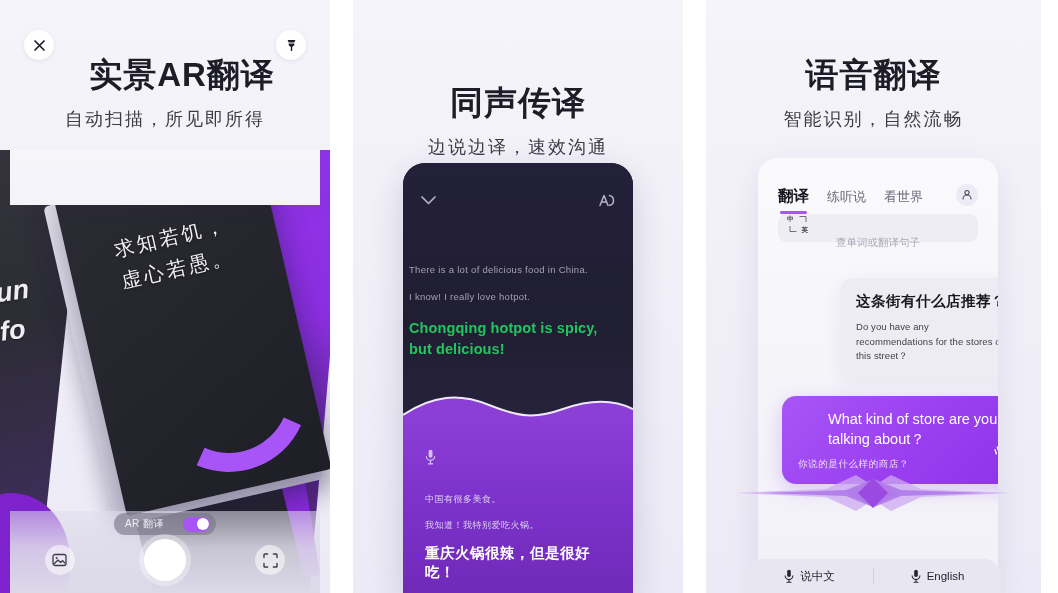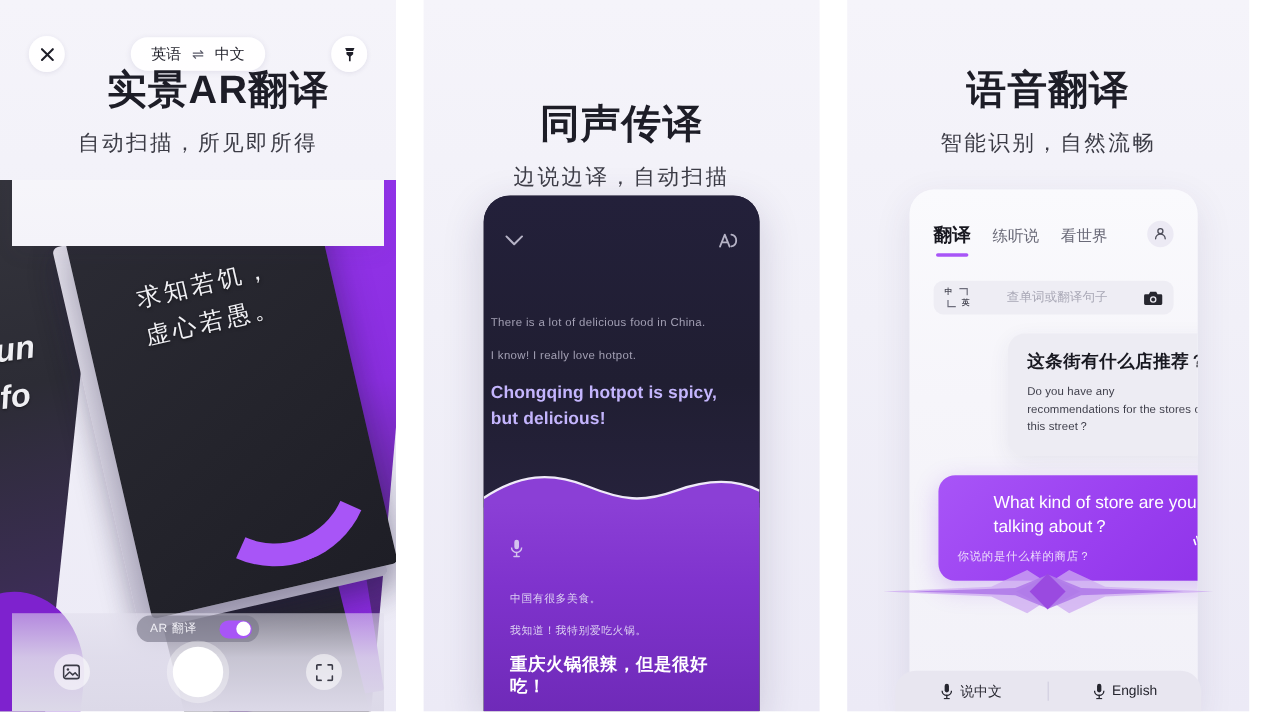--- a/index.html
+++ b/index.html
@@ -99,38 +99,38 @@
   .p2-card{position:absolute;left:50px;top:163px;width:230px;height:430px;border-radius:22px 22px 0 0;
       overflow:hidden;background:#211f33;box-shadow:0 10px 34px rgba(50,40,90,.18);}
   .p2-dark{position:absolute;left:0;top:0;width:230px;height:260px;
       background:linear-gradient(180deg,#23203a 0%,#201e32 60%,#26223c 100%);}
   .p2-wave{position:absolute;left:0;top:226px;width:230px;height:40px;}
   .p2-purple{position:absolute;left:0;top:256px;width:230px;height:174px;
       background:linear-gradient(180deg,#8b3fd6 0%,#7f33cd 40%,#6f2ab8 100%);}
   .p2-top-icons{position:absolute;left:0;top:22px;width:230px;height:30px;display:flex;align-items:center;justify-content:space-between;padding:0 18px;box-sizing:border-box;z-index:5;}
   .p2-lines{position:absolute;left:6px;top:100px;width:190px;z-index:5;}
   .p2-l-dim{font-size:9.5px;color:#a3a0b4;line-height:1.5;margin-bottom:13px;letter-spacing:.3px;}
-  .p2-l-main{font-size:14.5px;color:#c4b5fd;font-weight:bold;line-height:1.45;letter-spacing:.1px;}
+  .p2-l-main{font-size:14.5px;color:#22c55e;font-weight:bold;line-height:1.45;letter-spacing:.1px;}
   .p2-mic{position:absolute;left:22px;top:286px;z-index:5;}
   .p2-lines2{position:absolute;left:22px;top:330px;width:190px;z-index:5;}
   .p2-l2-dim{font-size:9px;color:#ddd2f2;line-height:1.5;margin-bottom:12px;letter-spacing:.5px;}
   .p2-l2-main{font-size:14.5px;color:#ffffff;font-weight:bold;letter-spacing:.5px;}
 
   
   .p3-card{position:absolute;left:52px;top:158px;width:240px;height:435px;border-radius:20px 20px 0 0;
       background:linear-gradient(180deg,#fafafd 0%,#f6f5fa 40%,#f2f1f8 100%);
       box-shadow:0 10px 30px rgba(60,50,100,.10);overflow:hidden;}
   .p3-tabs{position:absolute;left:20px;top:28px;display:flex;align-items:baseline;gap:18px;}
   .p3-tab{font-size:13px;color:#6a6a78;position:relative;}
   .p3-tab.active{font-size:15.5px;font-weight:bold;color:#17171f;}
   .p3-tab.active:after{content:"";position:absolute;left:2px;right:2px;bottom:-7px;height:3px;border-radius:2px;background:#a855f7;}
   .p3-avatar{position:absolute;right:20px;top:26px;width:22px;height:22px;border-radius:50%;
       background:#eceaf4;display:flex;align-items:center;justify-content:center;}
-  .p3-search{position:absolute;left:20px;top:76px;width:200px;height:28px;border-radius:8px;
-      background:#eeedf4;display:flex;align-items:center;padding:0 9px;box-sizing:border-box;}
+  .p3-search{position:absolute;left:20px;top:56px;width:200px;height:28px;border-radius:8px;
+      background:#eeedf4;display:flex;padding:0 9px;box-sizing:border-box;flex-direction:column;}
   .p3-langbox{width:22px;height:20px;position:relative;flex:0 0 22px;}
   .p3-langbox span{position:absolute;font-size:6.5px;color:#4a4a56;font-weight:bold;}
   .p3-lang-a{left:0;top:1px;}
   .p3-lang-b{right:1px;bottom:1px;}
   .p3-search-ph{flex:1;text-align:center;font-size:10.5px;color:#a9a8b6;}
 
   .bub-in{position:absolute;left:82px;top:120px;width:215px;border-radius:14px;
       background:#edecf3;padding:14px 16px 16px;box-sizing:border-box;box-shadow:0 5px 18px rgba(60,50,100,.07);}
   .bub-in-cn{font-size:14.5px;font-weight:bold;color:#181820;letter-spacing:.5px;}
   .bub-in-en{font-size:9.5px;color:#3e3e4a;line-height:1.55;margin-top:9px;width:152px;letter-spacing:.1px;}
@@ -187,25 +187,20 @@
       <div class="p1-shell-top"></div>
       <div class="p1-shell-bottom"></div>
     </div>
 
     <div class="p1-topbar" style="justify-content:space-between;padding:0 14px;box-sizing:border-box;">
       <div class="circ-btn">
         <svg width="11" height="11" viewBox="0 0 11 11">
           <path d="M1 1 L10 10 M10 1 L1 10" stroke="#1e1e28" stroke-width="1.7" stroke-linecap="round" fill="none"></path>
         </svg>
       </div>
-      <div class="lang-pill">
-        <span>英语</span>
-        <span class="swap">⇌</span>
-        <span>中文</span>
-      </div>
       <div class="circ-btn">
         <svg width="11" height="13" viewBox="0 0 11 13">
           <path d="M1.6 1 H9.4 L8.3 3.6 H2.7 Z M2.7 4.4 H8.3 V6.2 L6.2 8 V12 H4.8 V8 L2.7 6.2 Z" fill="#1e1e28"></path>
         </svg>
       </div>
     </div>
 
     <div class="p1-toggle">
       <span class="p1-toggle-lbl">AR 翻译</span>
       <span class="p1-toggle-sw"></span>
@@ -226,21 +221,21 @@
         </svg>
       </div>
     </div>
   </div>
 
   <div class="gap"></div>
 
   <div class="panel panel-2 p2">
     <div class="heading">
       <div class="h-title">同声传译</div>
-      <div class="h-sub">边说边译，自动扫描</div>
+      <div class="h-sub">边说边译，速效沟通</div>
     </div>
 
     <div class="p2-card">
       <div class="p2-dark"></div>
 
       <svg class="p2-wave" viewBox="0 0 230 40" preserveAspectRatio="none">
         <path d="M0 26 C 30 6, 56 4, 86 16 C 116 28, 132 30, 160 20 C 188 10, 210 10, 230 20 L230 40 L0 40 Z" fill="#8b3fd6"></path>
         <path d="M0 26 C 30 6, 56 4, 86 16 C 116 28, 132 30, 160 20 C 188 10, 210 10, 230 20" stroke="#efeaf8" stroke-width="2" fill="none"></path>
       </svg>
 

